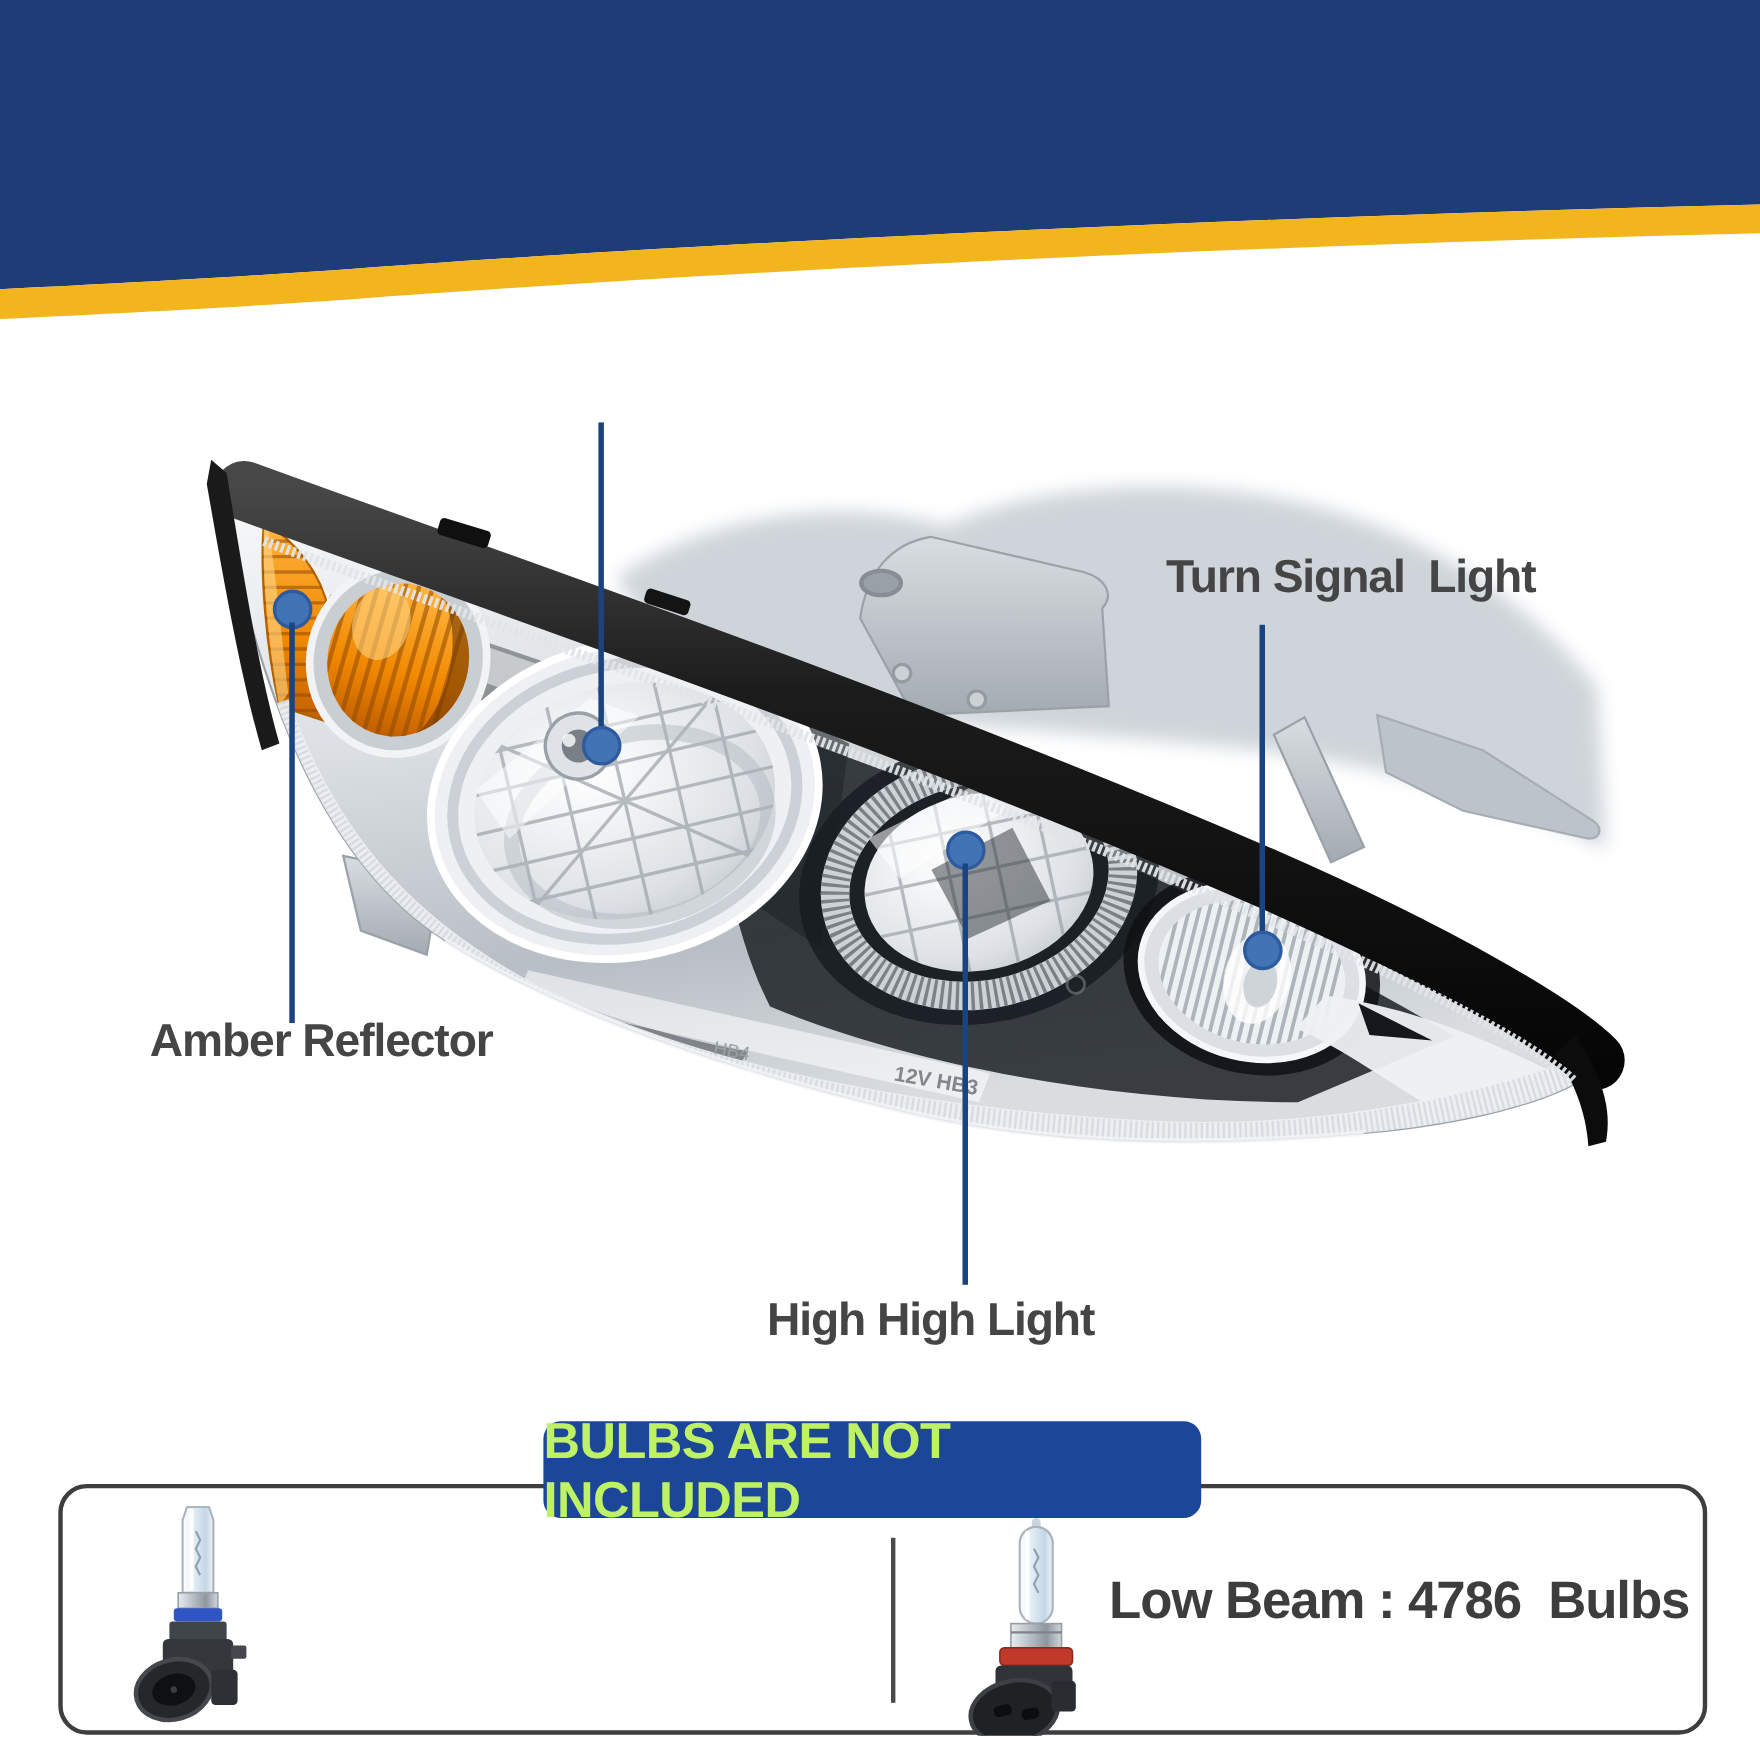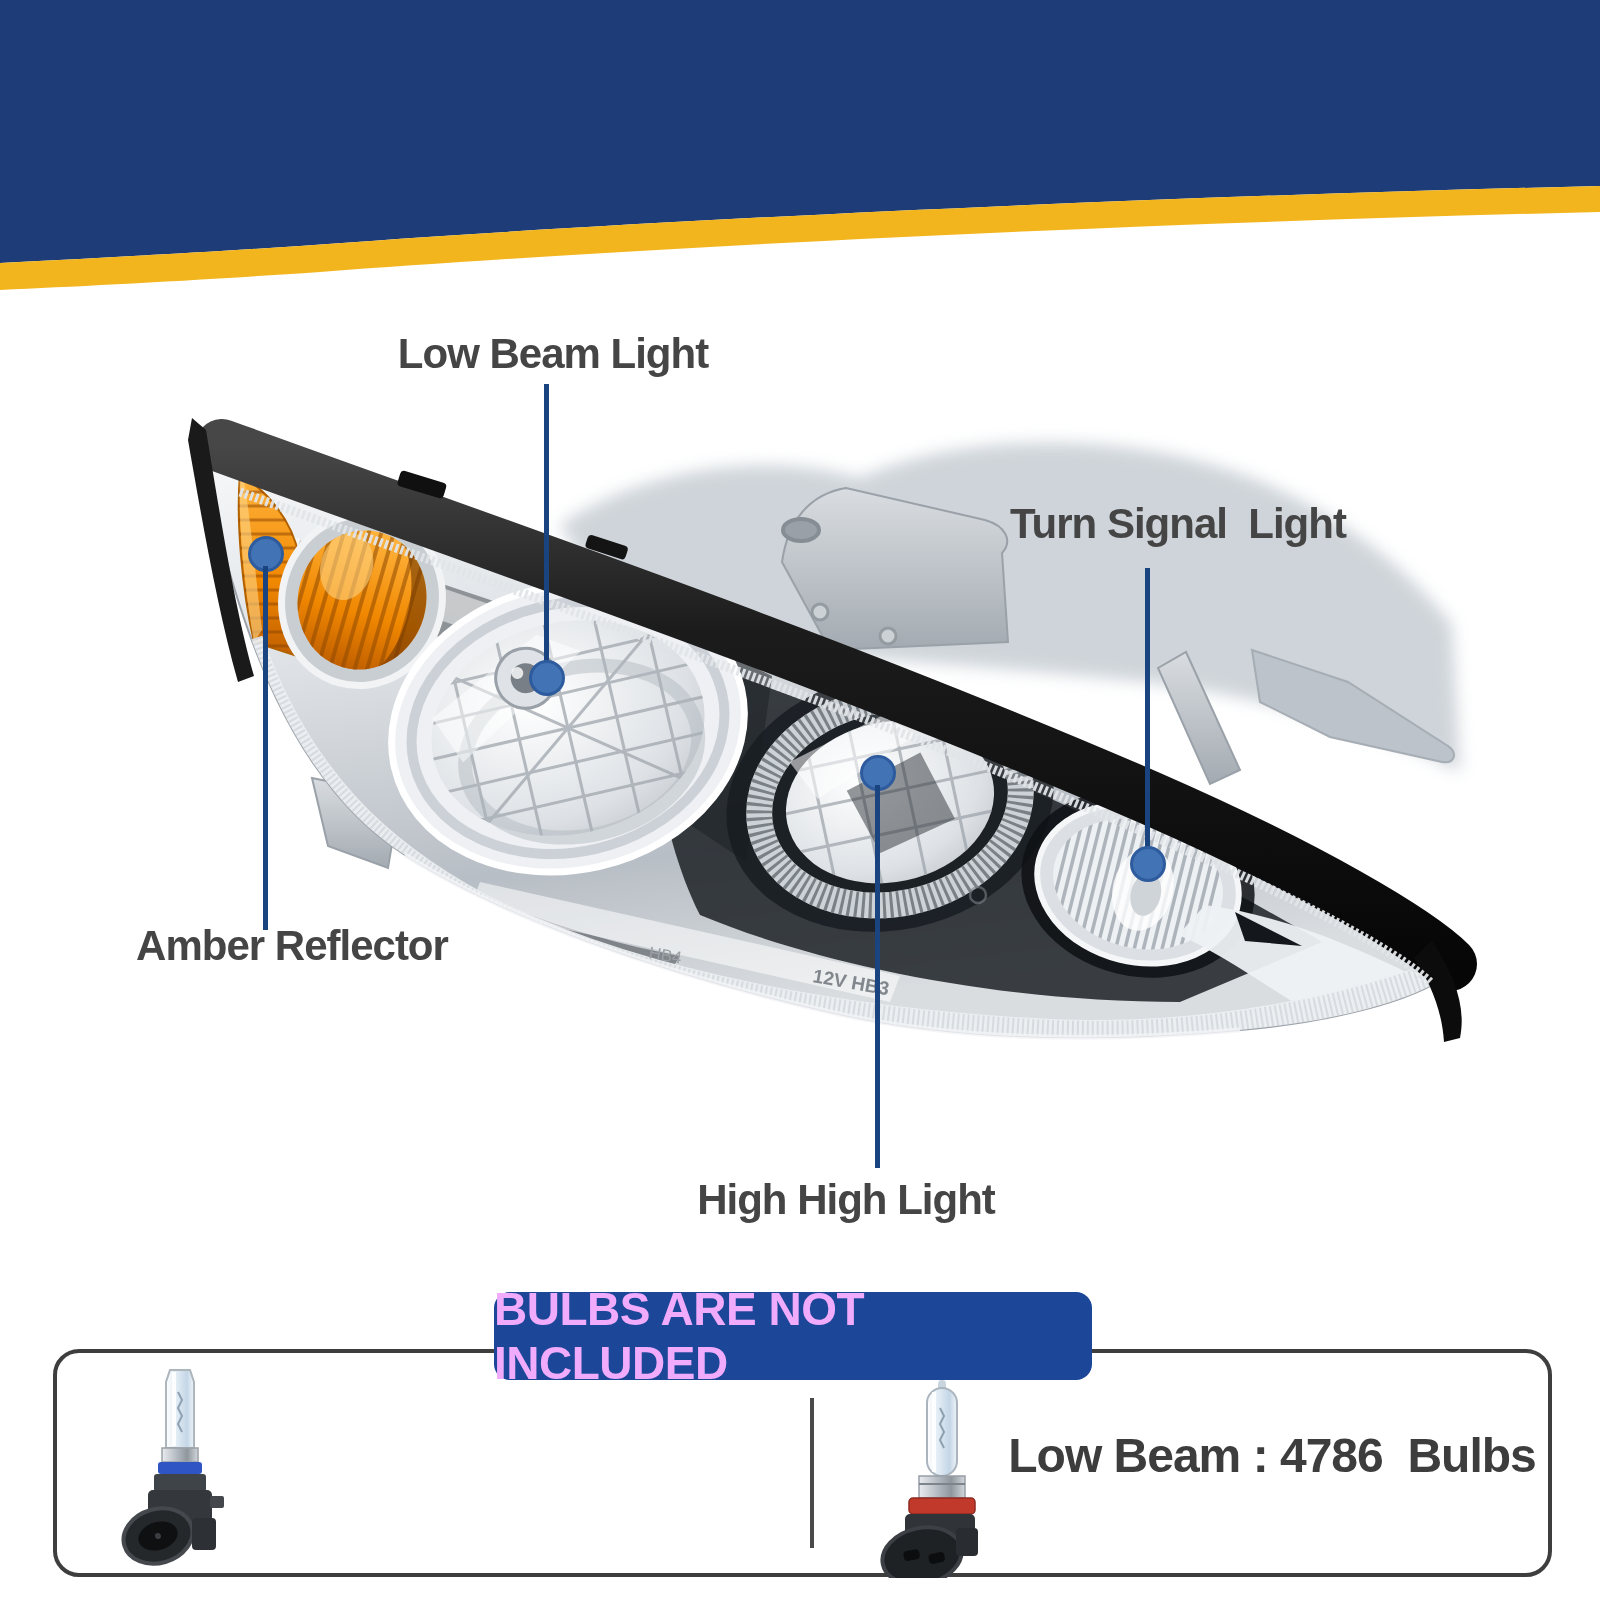--- a/index.html
+++ b/index.html
@@ -14,21 +14,21 @@
 
   
   .callout-label{color:#454545;font-size:42px;font-weight:bold;letter-spacing:-1px;
     transform:translateX(-50%);white-space:pre;}
   .callout-line{width:5px;background:#1A4480;}
   .callout-dot{width:30px;height:30px;border-radius:50%;background:#4273B4;border:3px solid #2E5B9D;}
 
   
   .bulbs-box{left:53px;top:1349px;width:1491px;height:220px;border:4px solid #3E3E3E;border-radius:26px;background:#ffffff;}
   .bulbs-header{left:494px;top:1292px;width:598px;height:88px;background:#1C4697;border-radius:16px;
-    color:#f0abfc;font-size:46px;font-weight:bold;letter-spacing:-0.5px;display:flex;align-items:center;justify-content:flex-start;z-index:5;}
+    color:#bef264;font-size:46px;font-weight:bold;letter-spacing:-0.5px;display:flex;align-items:center;justify-content:flex-start;z-index:5;}
   .bulbs-divider{left:810px;top:1398px;width:4px;height:150px;background:#4A4A4A;}
   .bulb-caption{color:#3D3D3D;font-size:48px;font-weight:bold;letter-spacing:-1px;transform:translateX(-50%);white-space:pre;}
 </style>
 </head>
 <body>
 
 <div class="page">
 
   <svg class="abs banner-svg" width="1600" height="300" viewBox="0 0 1600 300">
     <path d="M0,0 H1600 V186 C1100,198 620,222 300,246 C180,254 80,259 0,263 Z" fill="#1E3C78"></path>
@@ -258,25 +258,24 @@
     <rect x="398" y="476" width="48" height="16" rx="4" transform="rotate(17 420 484)" fill="#101010"></rect>
     <rect x="586" y="538" width="42" height="14" rx="4" transform="rotate(18 600 545)" fill="#141414"></rect>
 
     <path d="M240,492 C510,590 860,708 1148,834 C1298,898 1396,950 1430,982" fill="none" stroke="#e2e5e8" stroke-width="9" stroke-dasharray="3 2.5" opacity="0.95"></path>
 
     <path d="M192,418 L206,430 C224,540 236,612 254,676 L238,682 C218,612 202,520 188,440 Z" fill="#1a1a1a"></path>
 
     <path d="M405,855 C505,918 660,973 830,1012 C950,1040 1090,1043 1240,1030" fill="none" stroke="#f2f4f6" stroke-width="5" opacity="0.8"></path>
   </svg>
 
-  <div class="abs callout-label" style="left:553px;top:330px;">Low Beam Light</div>
   <div class="abs callout-line" style="left:544px;top:384px;height:280px;"></div>
   <div class="abs callout-dot" style="left:529px;top:660px;"></div>
 
-  <div class="abs callout-label" style="left:1178px;top:500px;">Turn Signal  Light</div>
+  <div class="abs callout-label" style="left:1228px;top:500px;">Turn Signal  Light</div>
   <div class="abs callout-line" style="left:1145px;top:568px;height:282px;"></div>
   <div class="abs callout-dot" style="left:1130px;top:846px;"></div>
 
   <div class="abs callout-dot" style="left:248px;top:536px;"></div>
   <div class="abs callout-line" style="left:263px;top:566px;height:364px;"></div>
   <div class="abs callout-label" style="left:292px;top:922px;">Amber Reflector</div>
 
   <div class="abs callout-dot" style="left:860px;top:755px;"></div>
   <div class="abs callout-line" style="left:875px;top:785px;height:383px;"></div>
   <div class="abs callout-label" style="left:846px;top:1176px;">High High Light</div>

